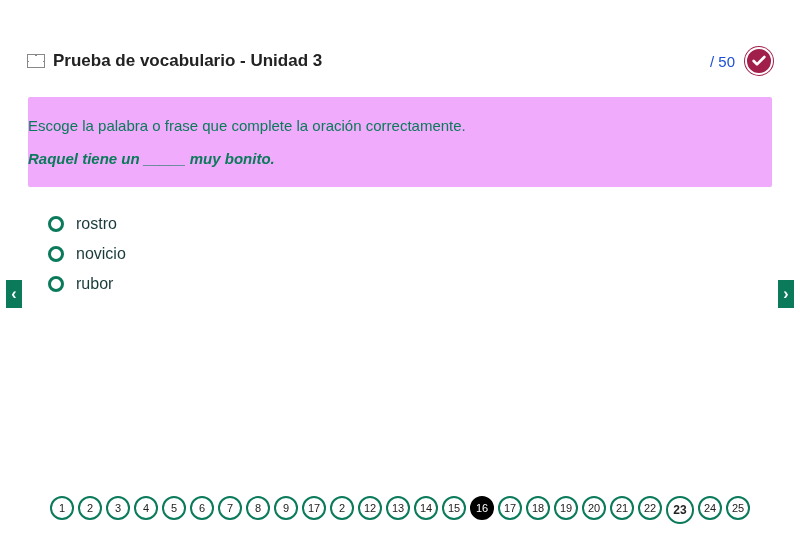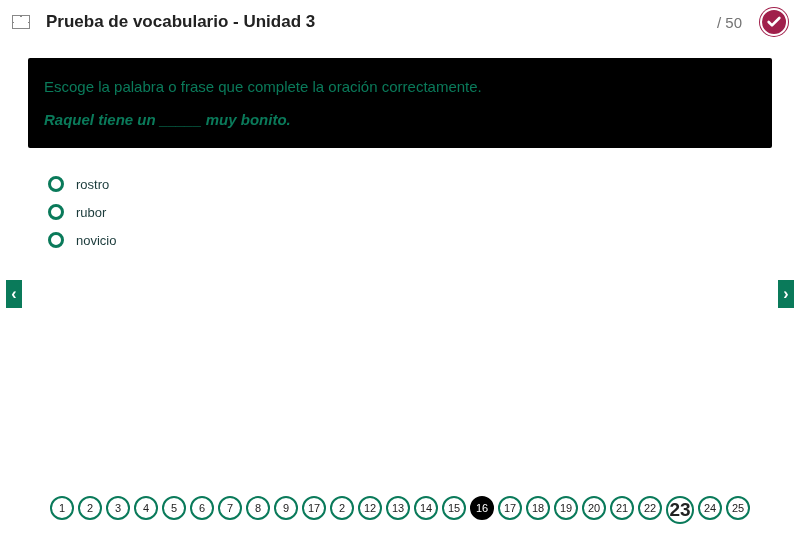--- a/index.html
+++ b/index.html
@@ -7,22 +7,23 @@
       font-family: Arial, Helvetica, sans-serif;
       background: #fff;
       width: 800px;
       height: 538px;
       position: relative;
       overflow: hidden;
     }
     .header {
       display: flex;
       align-items: center;
-      padding: 8px 12px;
-      gap: 12px;
+      padding: 8px 27px;
+      gap: 4px;
+      margin-top: 39px;
     }
     .envelope {
       width: 18px;
       height: 14px;
       border: 1px solid #888;
       position: relative;
       margin-right: 4px;
     }
     .envelope::after {
       content: '';
@@ -36,39 +37,39 @@
       background-position: left, right;
     }
     .title {
       font-weight: bold;
       font-size: 17px;
       color: #222;
       flex: 1;
     }
     .score {
       font-size: 15px;
-      color: #737373;
+      color: #1d4ed8;
       margin-right: 6px;
     }
     .check-btn {
       width: 28px;
       height: 28px;
       border-radius: 50%;
       background: #a01f4b;
       display: flex;
       align-items: center;
       justify-content: center;
       cursor: pointer;
       box-shadow: inset 0 0 0 2px #fff, 0 0 0 1px #a01f4b;
     }
     .check-btn svg { width: 16px; height: 16px; }
     .question-box {
-      background: #000000;
+      background: #f0abfc;
       margin: 14px 28px 0 28px;
-      padding: 20px 16px;
+      padding: 20px 0;
       border-radius: 2px;
     }
     .instruction {
       color: #0a7a5a;
       font-size: 15px;
       margin-bottom: 16px;
     }
     .prompt {
       color: #0a7a5a;
       font-size: 15px;
@@ -86,21 +87,21 @@
       cursor: pointer;
     }
     .radio {
       width: 16px;
       height: 16px;
       border-radius: 50%;
       border: 3px solid #0a7a5a;
       flex-shrink: 0;
     }
     .opt-label {
-      font-size: 13px;
+      font-size: 16px;
       color: #1a3a3a;
     }
     .nav-arrow {
       position: absolute;
       top: 280px;
       width: 16px;
       height: 28px;
       background: #0a7a5a;
       display: flex;
       align-items: center;
@@ -138,21 +139,21 @@
     }
     .page-dot.current {
       background: #000;
       border-color: #000;
       color: #fff;
       text-align: right;
     }
     .page-dot.highlight {
       width: 28px;
       height: 28px;
-      font-size: 19px;
+      font-size: 12px;
       font-weight: bold;
       border-width: 2px;
     }
   </style>
 </head>
 <body>
 
 <div class="header">
   <div class="envelope"></div>
   <div class="title">Prueba de vocabulario - Unidad 3</div>
@@ -169,25 +170,25 @@
   <div class="prompt">Raquel tiene un _____ muy bonito.</div>
 </div>
 
 <div class="options">
   <div class="opt-row">
     <div class="radio"></div>
     <span class="opt-label">rostro</span>
   </div>
   <div class="opt-row">
     <div class="radio"></div>
-    <span class="opt-label">rubor</span>
+    <span class="opt-label">novicio</span>
   </div>
   <div class="opt-row">
     <div class="radio"></div>
-    <span class="opt-label">novicio</span>
+    <span class="opt-label">rubor</span>
   </div>
 </div>
 
 <div class="nav-arrow nav-left">
   <span>‹</span>
 </div>
 <div class="nav-arrow nav-right">
   <span>›</span>
 </div>
 

